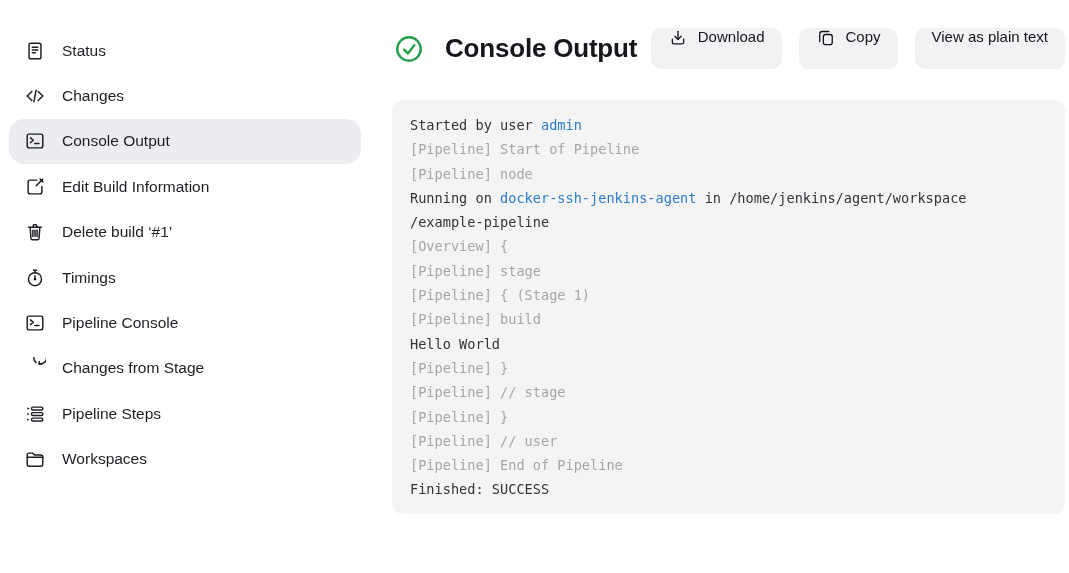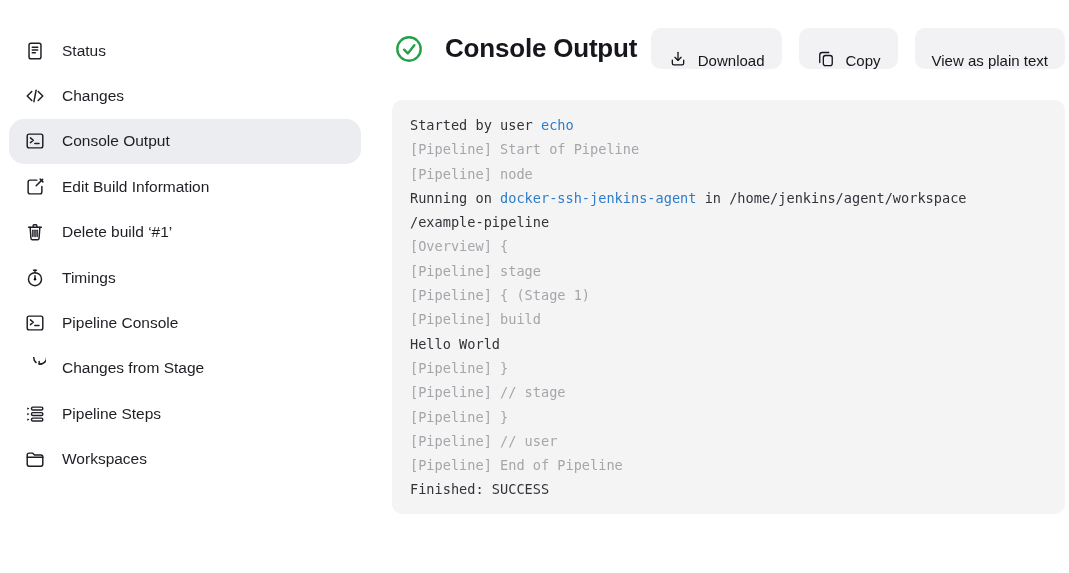--- a/index.html
+++ b/index.html
@@ -33,21 +33,21 @@
 
   
   .main{position:absolute;left:390px;top:0;width:675px;height:573px}
   .hdr{position:absolute;top:28px;left:0;right:0;height:41px;display:flex;align-items:center}
   .check{width:30px;height:30px;margin-left:4px;flex:0 0 auto}
   .check svg{width:30px;height:30px;fill:none;stroke:var(--accent-green);stroke-width:2.4;stroke-linecap:round;stroke-linejoin:round}
   .page-title{font-size:26px;font-weight:700;color:#15171c;margin:0 0 0 21px;letter-spacing:-0.2px;white-space:nowrap}
   .btns{margin-left:auto;display:flex;gap:17px}
   .btn{
     height:41px;border:none;border-radius:10px;background:var(--button-bg);
-    display:flex;align-items:flex-end;gap:10px;padding:0 17px;
+    display:flex;align-items:flex-start;gap:10px;padding:0 17px;
     font-size:15px;color:#15171c;font-family:inherit;cursor:pointer;white-space:nowrap;
   }
   .btn .ic{width:20px;height:20px;display:flex}
   .btn .ic svg{width:20px;height:20px;fill:none;stroke:#15171c;stroke-width:1.6;stroke-linecap:round;stroke-linejoin:round}
 
   
   .console{
     position:absolute;top:100px;left:2px;width:673px;height:414px;
     background:var(--panel-bg);border-radius:10px;
     padding:13px 18px;
@@ -204,21 +204,21 @@
             </span>
             <span>Copy</span>
           </button>
           <button class="btn">
             <span>View as plain text</span>
           </button>
         </div>
     </div>
 
     <div class="console">
-        <div class="line"><span class="seg plain">Started by user </span><a class="seg link">echo</a></div>
+        <div class="line"><span class="seg plain">Started by user </span><a class="seg link">admin</a></div>
         <div class="line"><span class="seg muted">[Pipeline] Start of Pipeline</span></div>
         <div class="line"><span class="seg muted">[Pipeline] node</span></div>
         <div class="line"><span class="seg plain">Running on </span><a class="seg link">docker-ssh-jenkins-agent</a><span class="seg plain"> in /home/jenkins/agent/workspace</span></div>
         <div class="line"><span class="seg plain">/example-pipeline</span></div>
         <div class="line"><span class="seg muted">[Overview] {</span></div>
         <div class="line"><span class="seg muted">[Pipeline] stage</span></div>
         <div class="line"><span class="seg muted">[Pipeline] { (Stage 1)</span></div>
         <div class="line"><span class="seg muted">[Pipeline] build</span></div>
         <div class="line"><span class="seg plain">Hello World</span></div>
         <div class="line"><span class="seg muted">[Pipeline] }</span></div>

